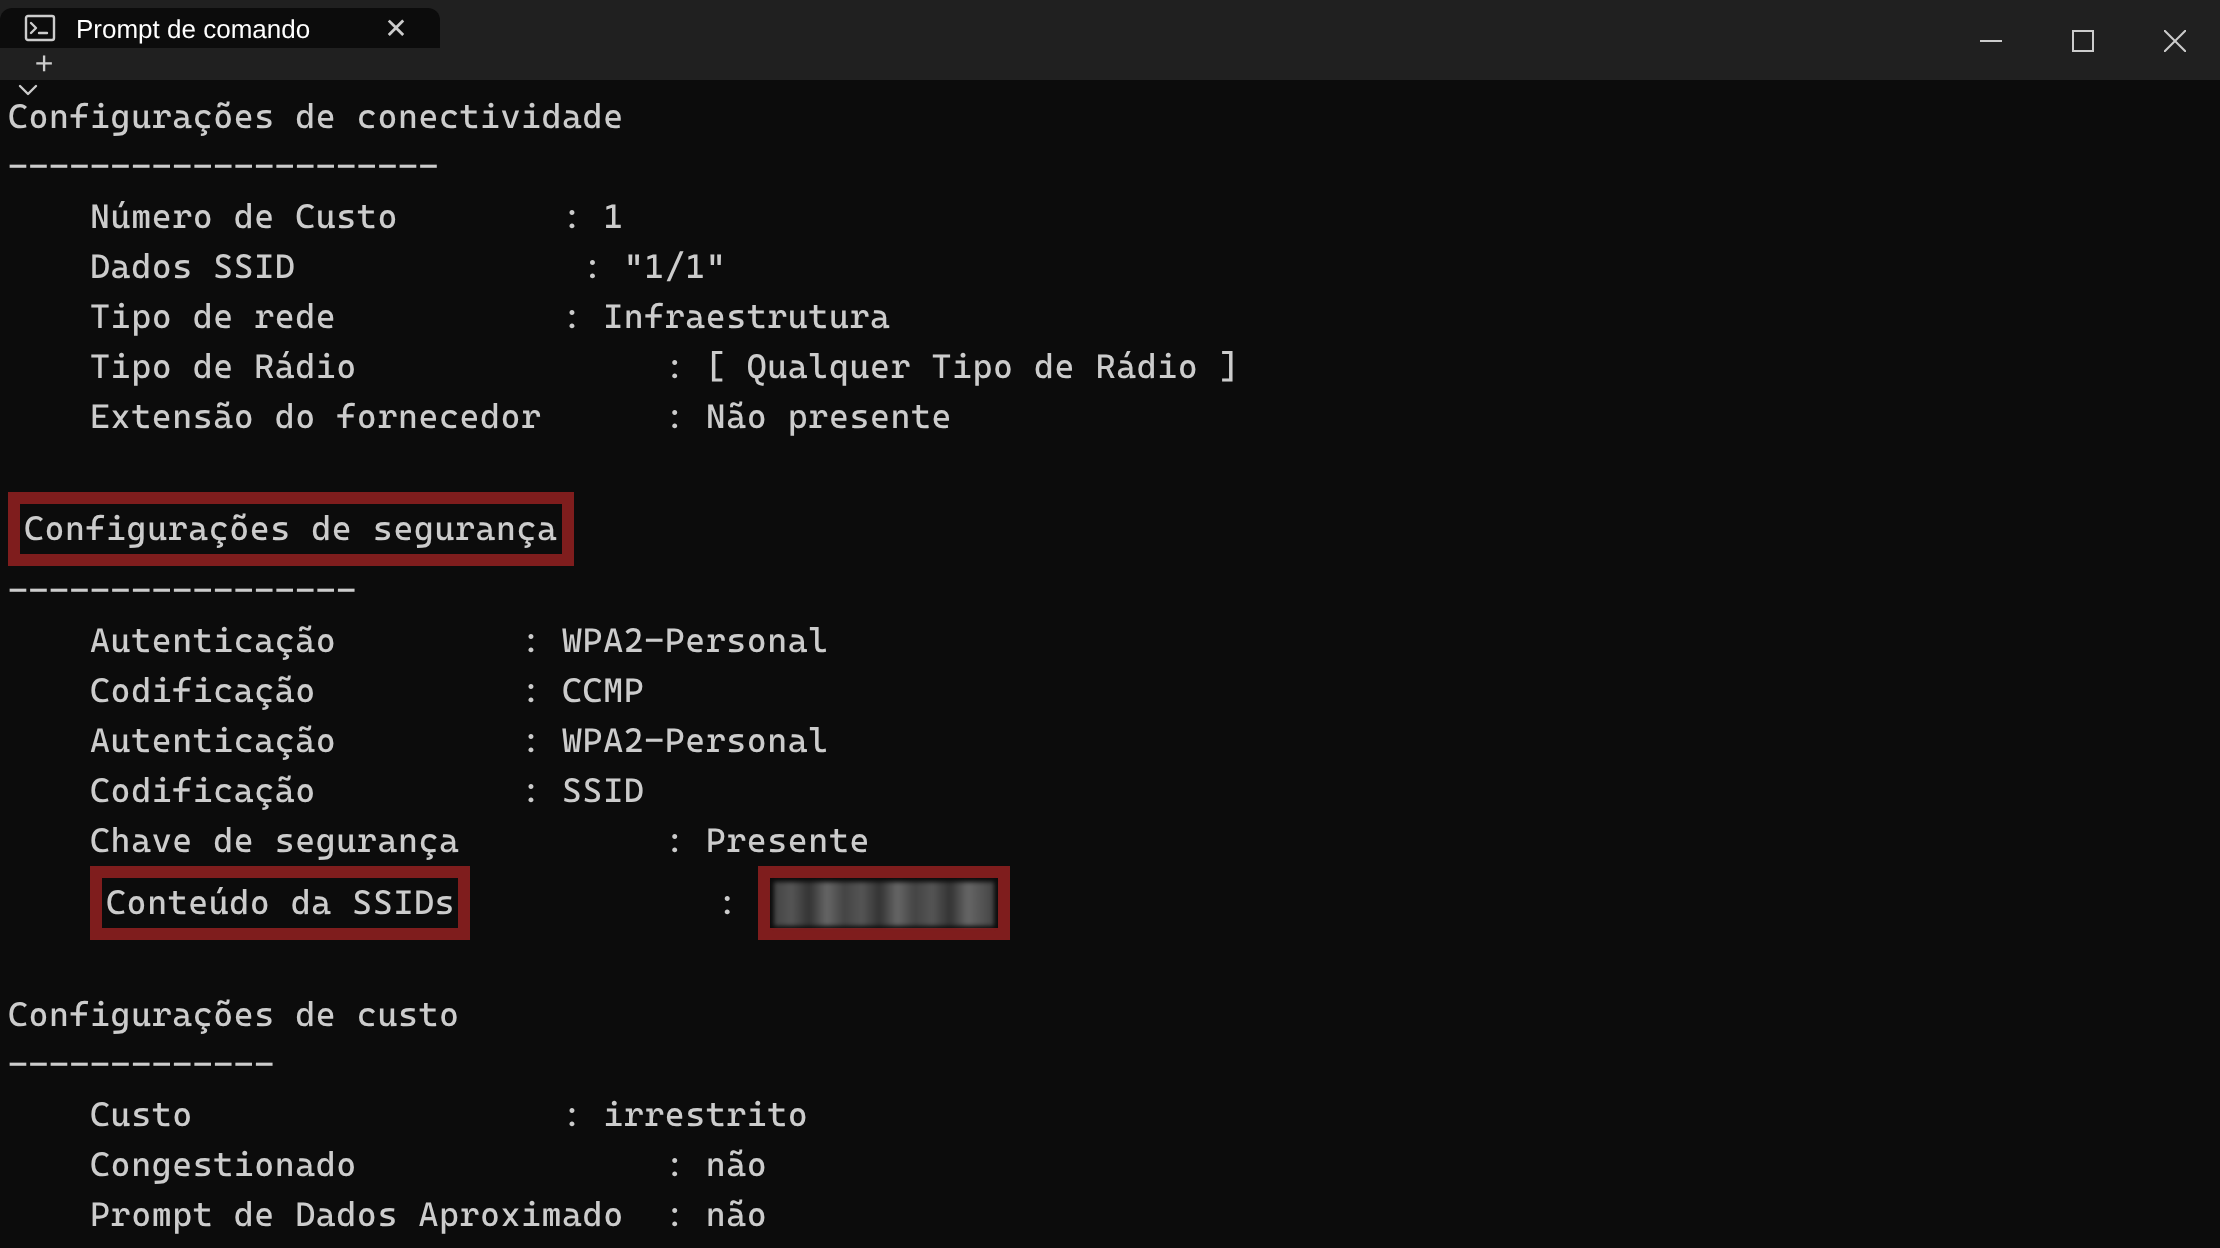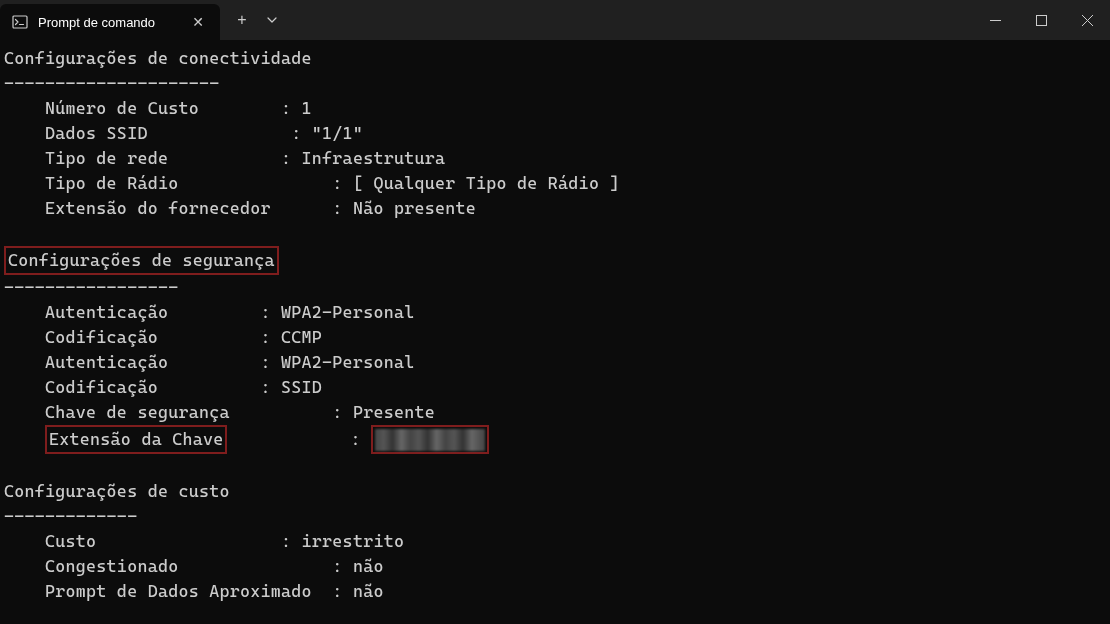--- a/index.html
+++ b/index.html
@@ -17,22 +17,22 @@
     }
     .titlebar {
       height: 40px;
       background: #202020;
       display: flex;
       align-items: center;
       justify-content: space-between;
     }
     .tabs-area {
       display: flex;
-      align-items: center;
       height: 100%;
+      flex-direction: column;
     }
     .tab {
       display: flex;
       align-items: center;
       height: 36px;
       background: #0c0c0c;
       padding: 0 12px;
       gap: 10px;
       margin-top: 4px;
       border-radius: 6px 6px 0 0;
@@ -104,21 +104,21 @@
     .terminal-content {
       padding: 6px 4px;
       font-size: 17px;
       line-height: 1.47;
       white-space: pre;
       color: #cccccc;
       font-weight: 500;
       letter-spacing: 0.3px;
     }
     .highlight-box {
-      border: 2px solid #7f1d1d;
+      border: 6px solid #7f1d1d;
       display: inline-block;
       padding: 0 2px;
     }
     .redacted {
       display: inline-block;
       width: 110px;
       height: 22px;
       background: linear-gradient(90deg, #444 0%, #555 8%, #333 16%, #666 24%, #444 32%, #555 40%, #333 48%, #666 56%, #444 64%, #555 72%, #333 80%, #666 88%, #444 100%);
       vertical-align: middle;
       filter: blur(1px);
@@ -175,20 +175,20 @@
 <span>    Tipo de Rádio               : </span><span>[ Qualquer Tipo de Rádio ]</span>
 <span>    Extensão do fornecedor      : </span><span>Não presente</span>
 
 <span class="highlight-box"><span>Configurações de segurança</span></span>
 <span>-----------------</span>
 <span>    Autenticação         : </span><span>WPA2-Personal</span>
 <span>    Codificação          : </span><span>CCMP</span>
 <span>    Autenticação         : </span><span>WPA2-Personal</span>
 <span>    Codificação          : </span><span>SSID</span>
 <span>    Chave de segurança          : </span><span>Presente</span>
-    <span class="highlight-box"><span>Extensão da Chave</span></span><span>            : </span><span class="highlight-box"><span class="redacted"></span></span>
+    <span class="highlight-box"><span>Conteúdo da SSIDs</span></span><span>            : </span><span class="highlight-box"><span class="redacted"></span></span>
 
 <span>Configurações de custo</span>
 <span>-------------</span>
 <span>    Custo                  : </span><span>irrestrito</span>
 <span>    Congestionado               : </span><span>não</span>
 <span>    Prompt de Dados Aproximado  : </span><span>não</span>
 </div>
 
 </body></html>

